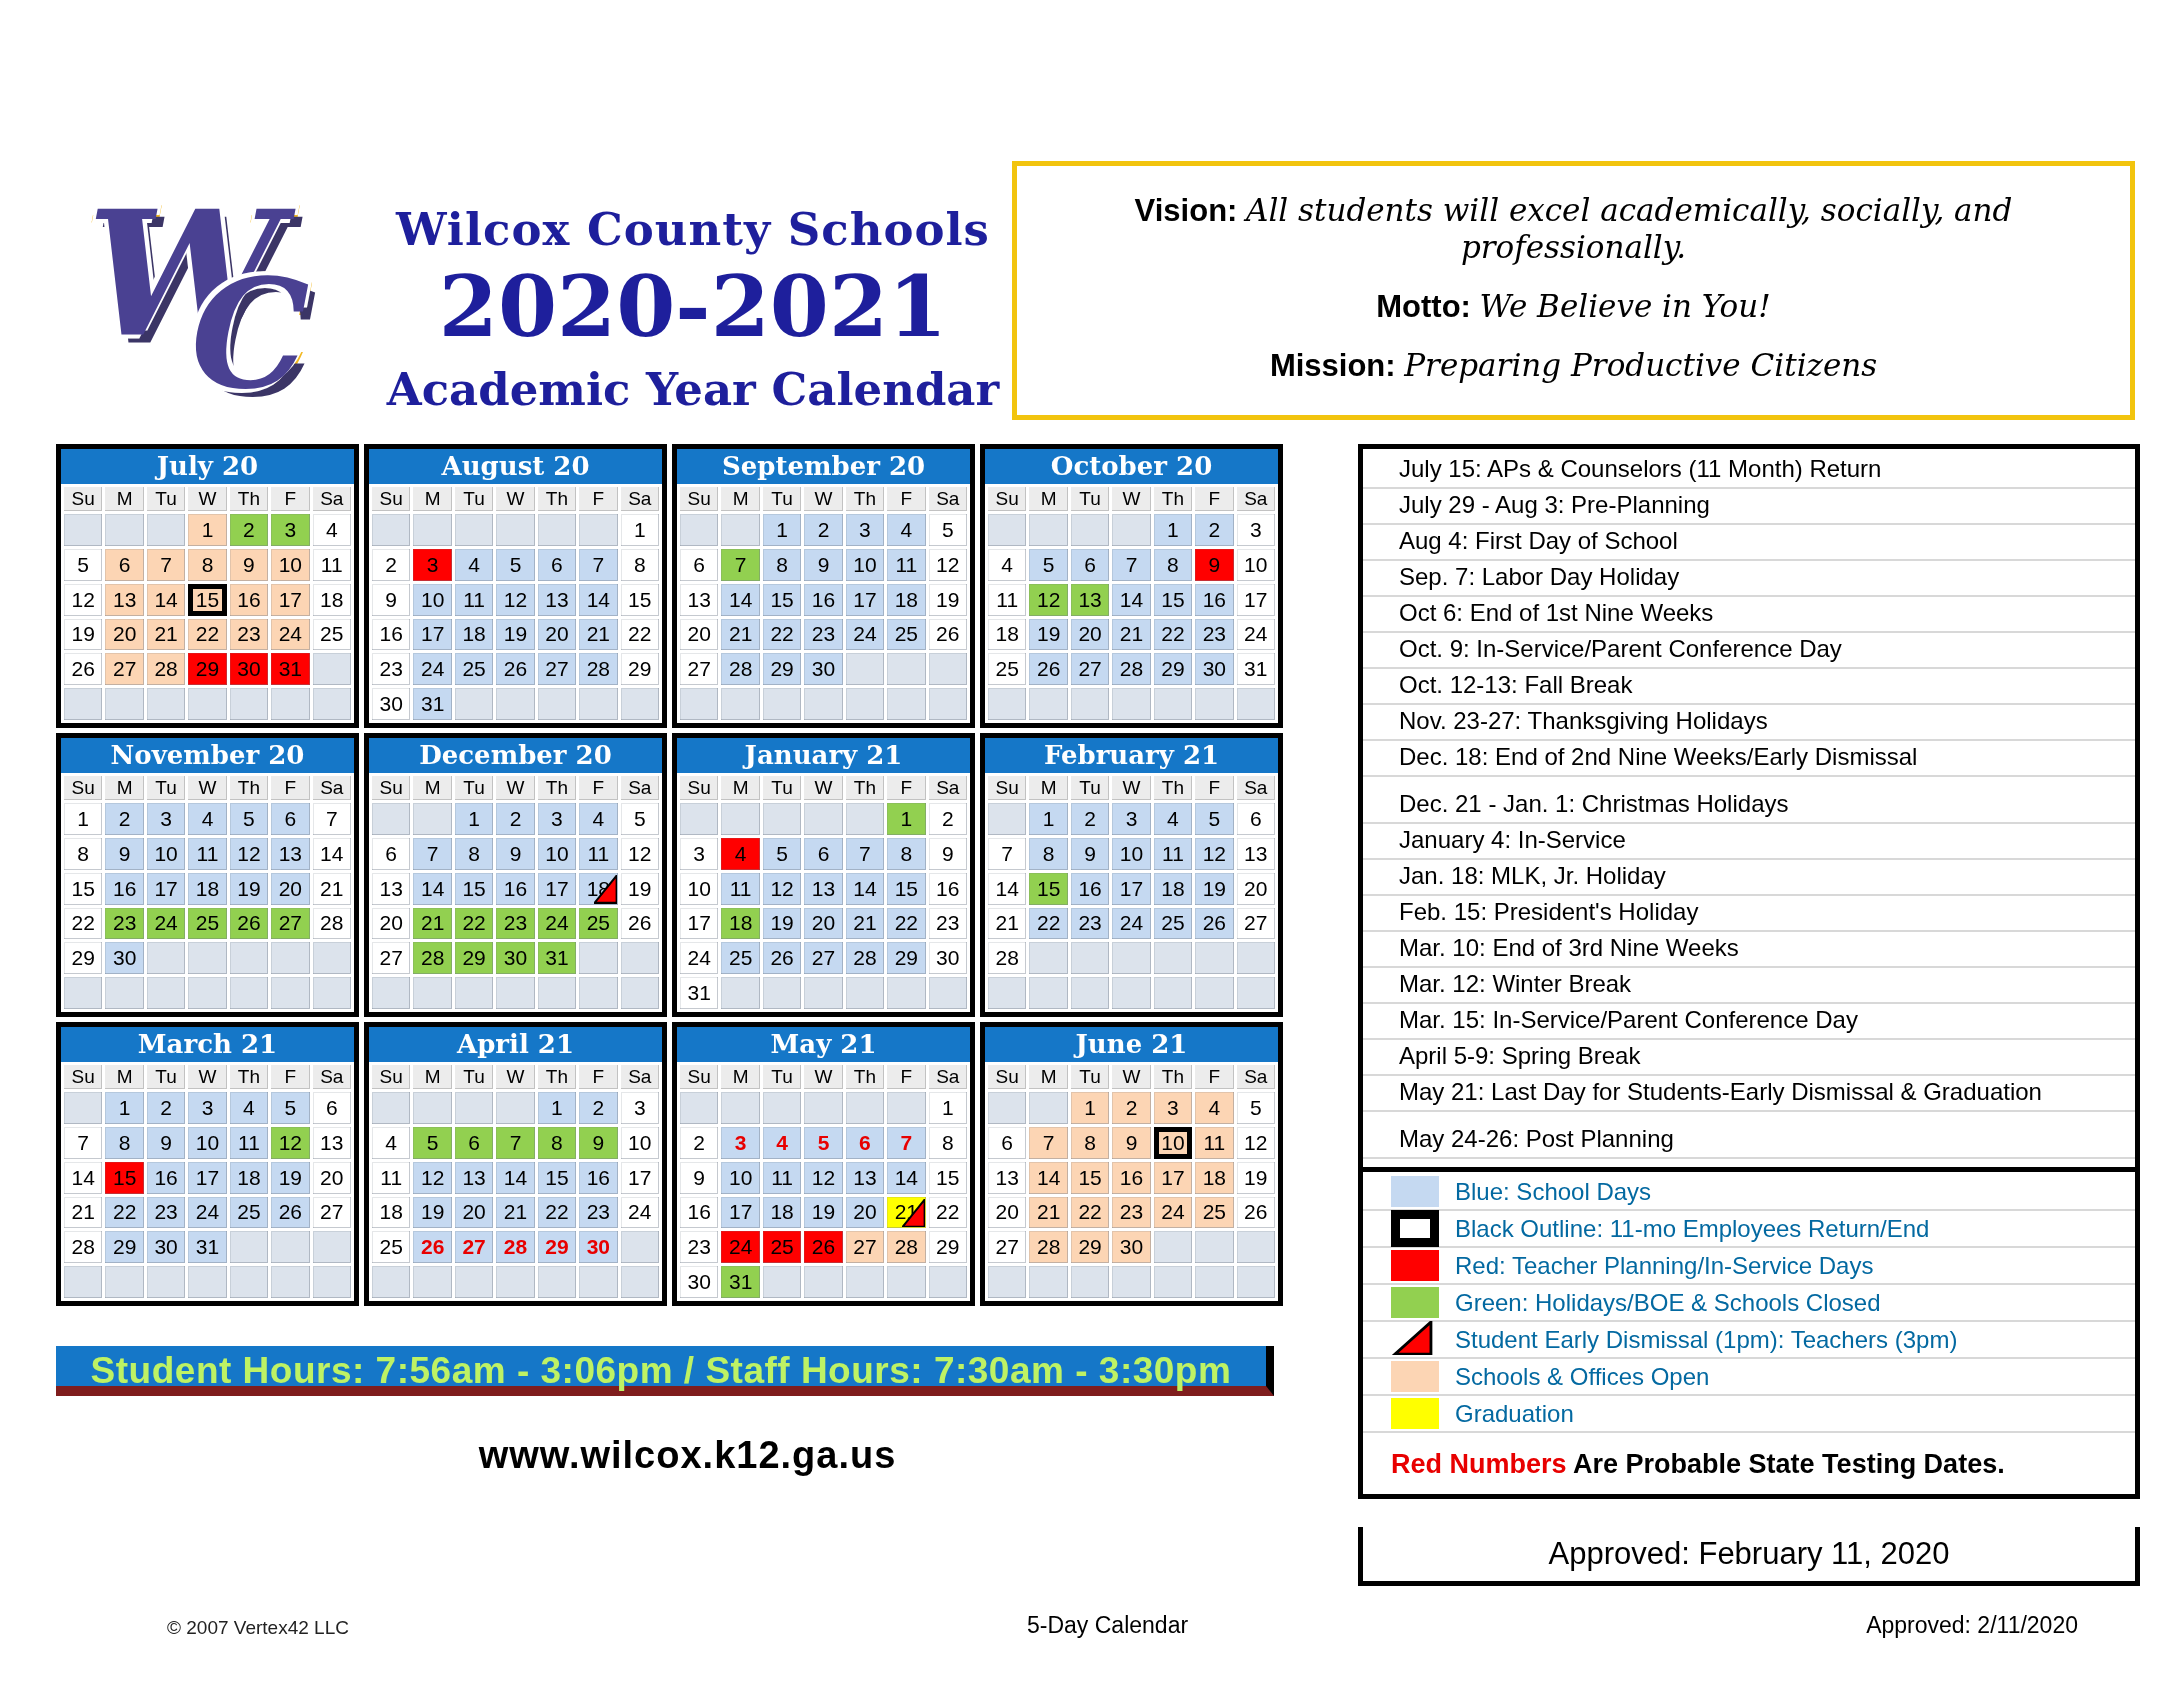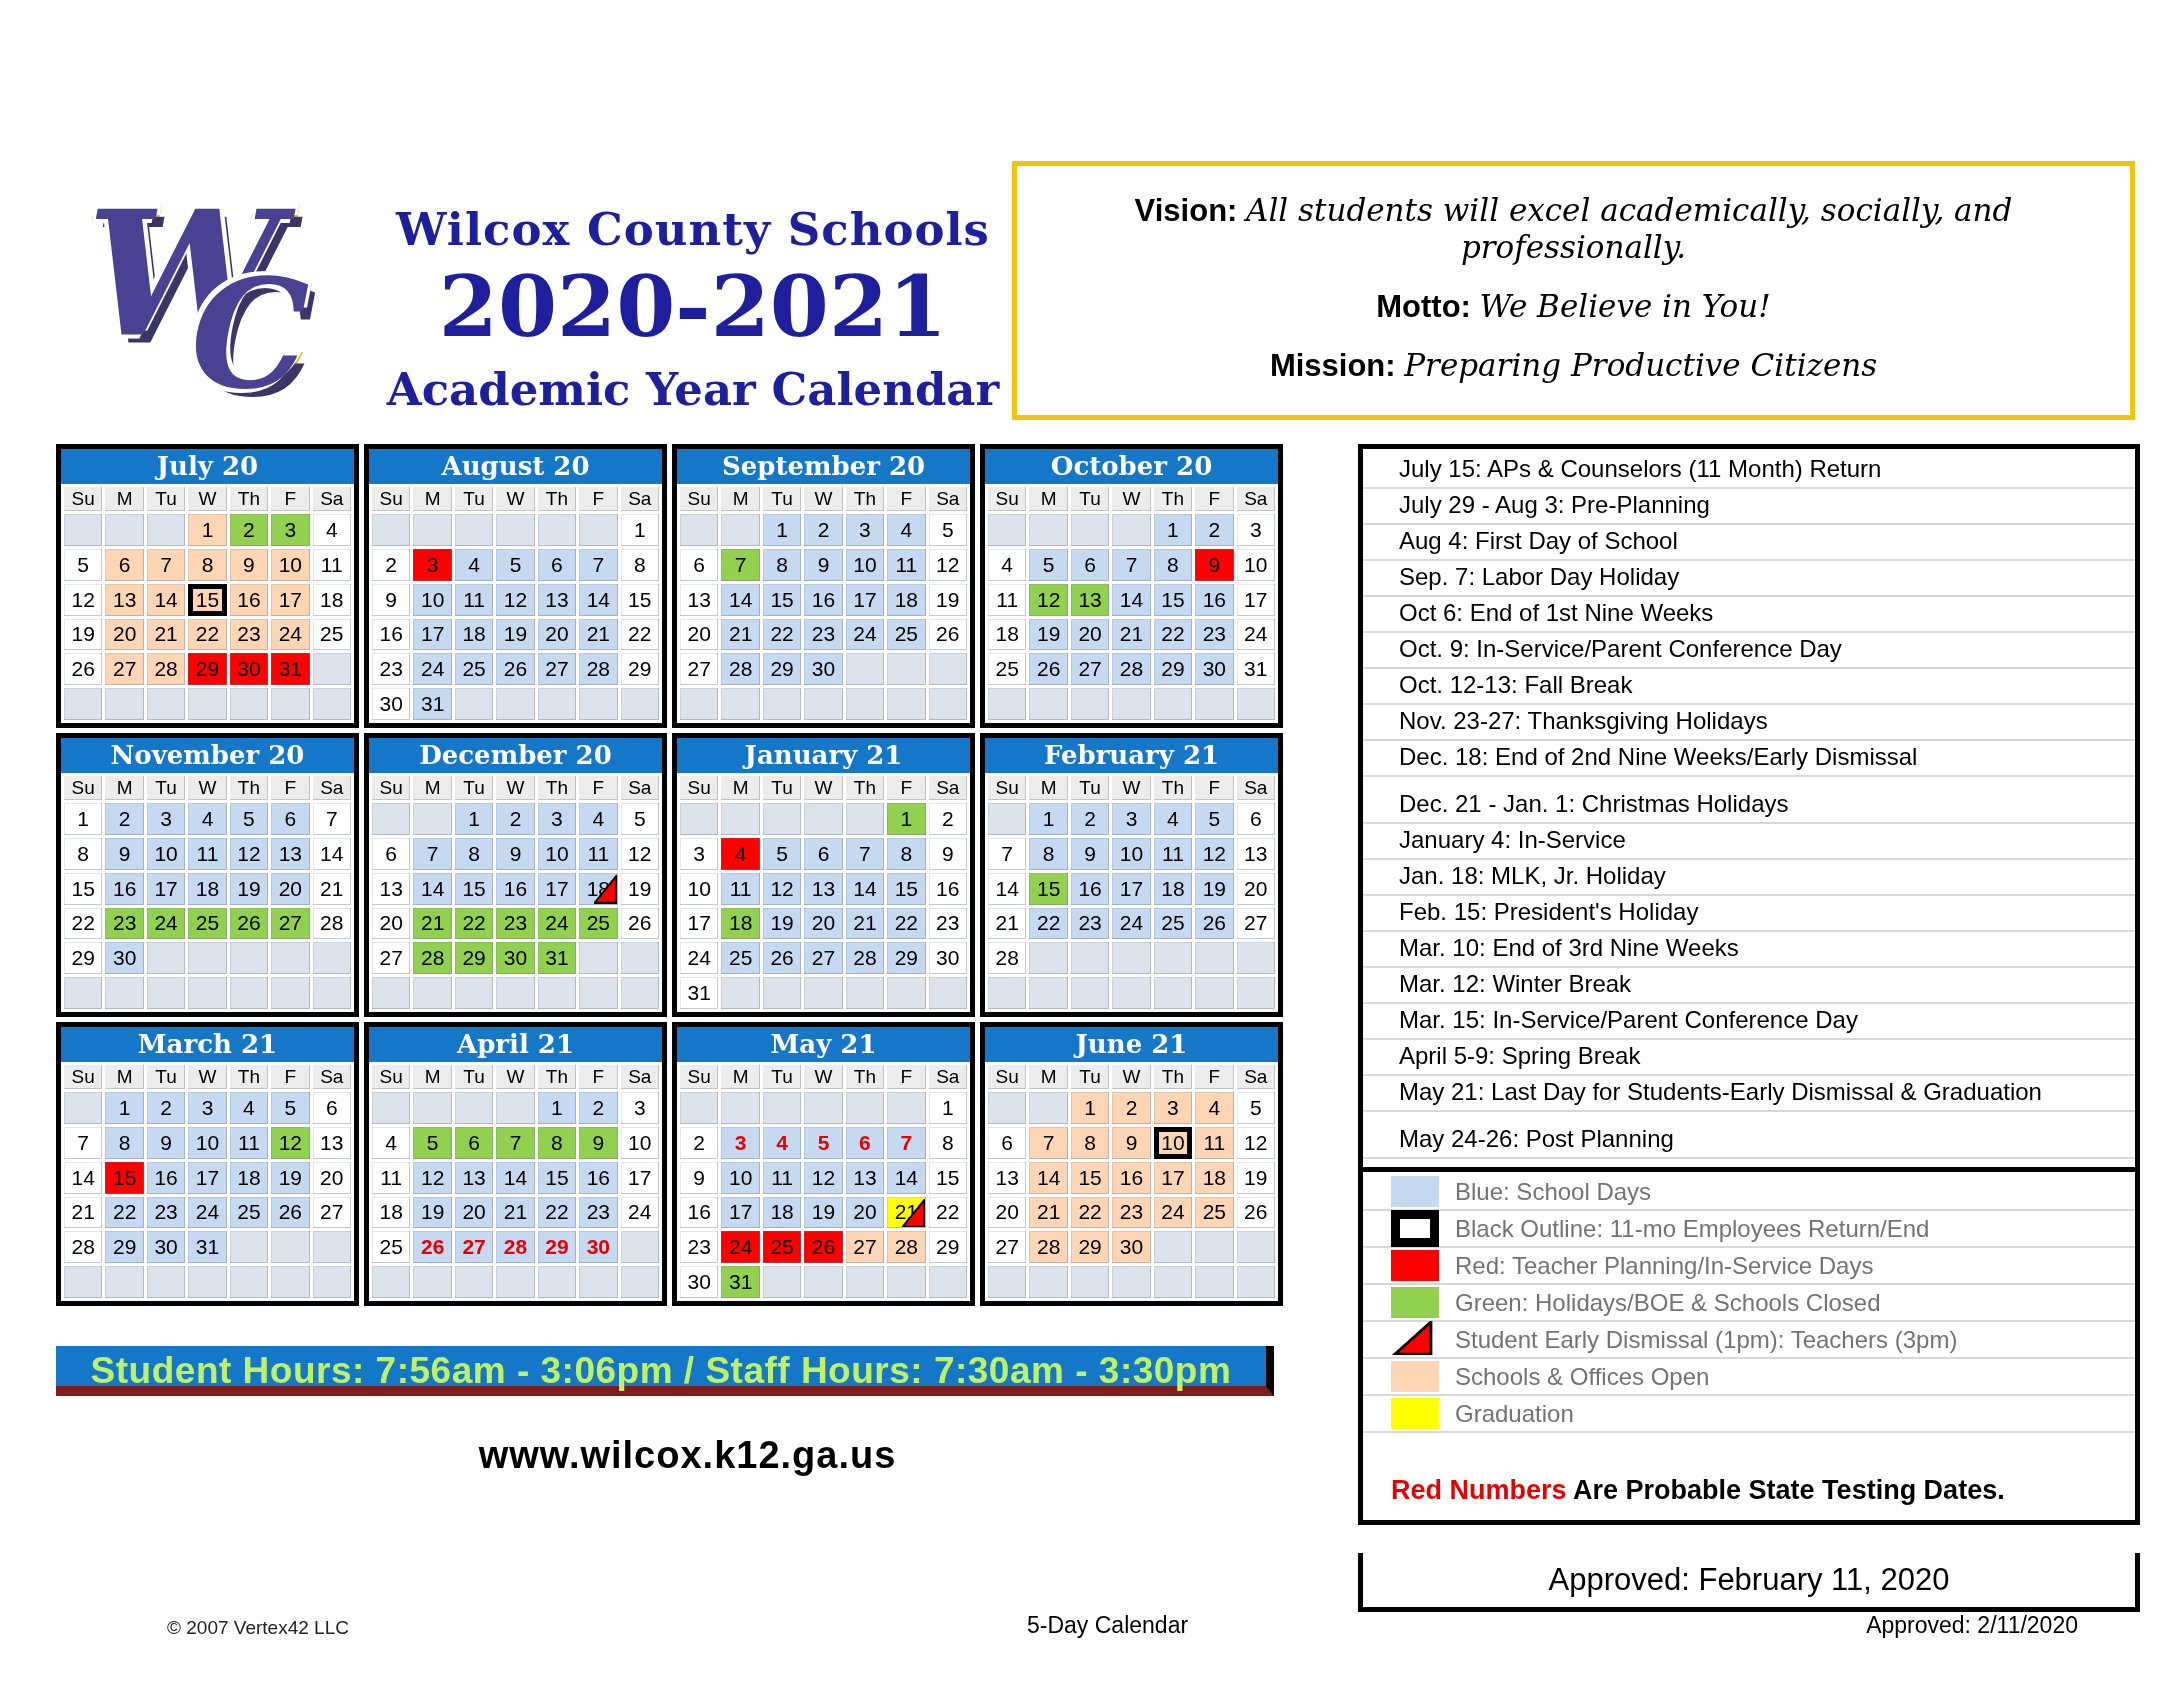--- a/index.html
+++ b/index.html
@@ -80,30 +80,30 @@
   
   .right-panel { position: absolute; left: 1358px; top: 444px; width: 782px; }
   .dates-box { border: 5px solid #000; background: #fff; padding: 4px 0 8px 0; }
   .date-row { font-size: 24px; color: #000; padding: 1px 8px 4px 36px;
     border-bottom: 2px solid #d8d8d8; line-height: 29px; white-space: nowrap; }
   .date-row.gap { margin-bottom: 11px; }
 
   .legend-box { border: 5px solid #000; border-top: none; background: #fff; padding: 2px 0 0 0; }
   .legend-row { display: flex; align-items: center; gap: 16px; height: 37px;
     padding-left: 28px; border-bottom: 2px solid #d8d8d8; }
-  .legend-row .label { font-size: 24px; color: #737373; }
+  .legend-row .label { font-size: 24px; color: #0369a1; }
   .swatch { width: 48px; height: 31px; flex: none; }
   .sw-blue { background: #c5d9f1; }
   .sw-outline { background: #fff; border: 9px solid #000; height: 37px; }
   .sw-red { background: #ff0000; }
   .sw-green { background: #92d050; }
   .sw-peach { background: #fcd5b4; }
   .sw-yellow { background: #ffff00; }
   .sw-tri { background: transparent; display: flex; align-items: flex-end; }
-  .legend-note { margin: 42px 0 14px 28px; font-size: 27px; font-weight: 700; color: #000; }
+  .legend-note { margin: 16px 0 14px 28px; font-size: 27px; font-weight: 700; color: #000; }
   .legend-note .red { color: #e80000; }
 
   .approved-box { border: 5px solid #000; border-top: none; text-align: center;
     font-size: 31px; color: #000; padding: 9px 0; background: #fff; margin-top: 28px; }
 
   
   .footer { position: absolute; left: 167px; top: 1612px; width: 1911px;
     display: flex; justify-content: space-between; align-items: flex-end; }
   .footer .f-left { font-size: 19px; color: #222; }
   .footer .f-center { font-size: 23px; color: #000; }

